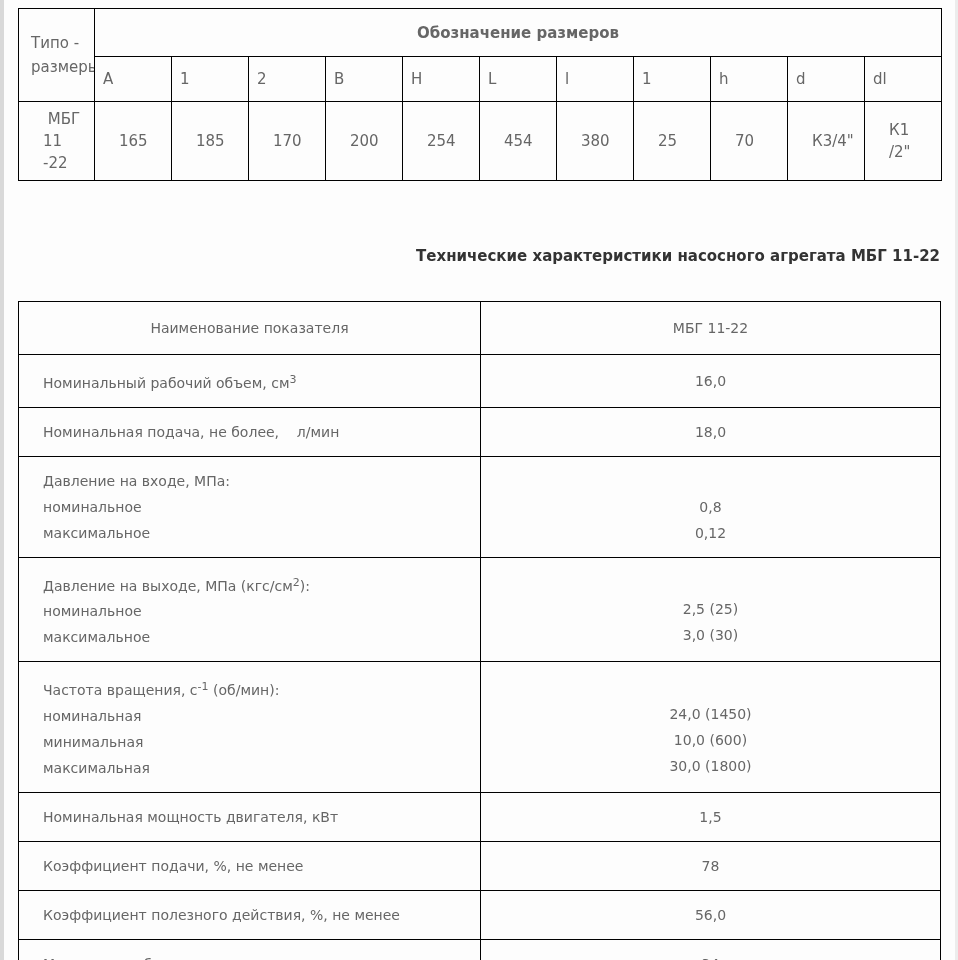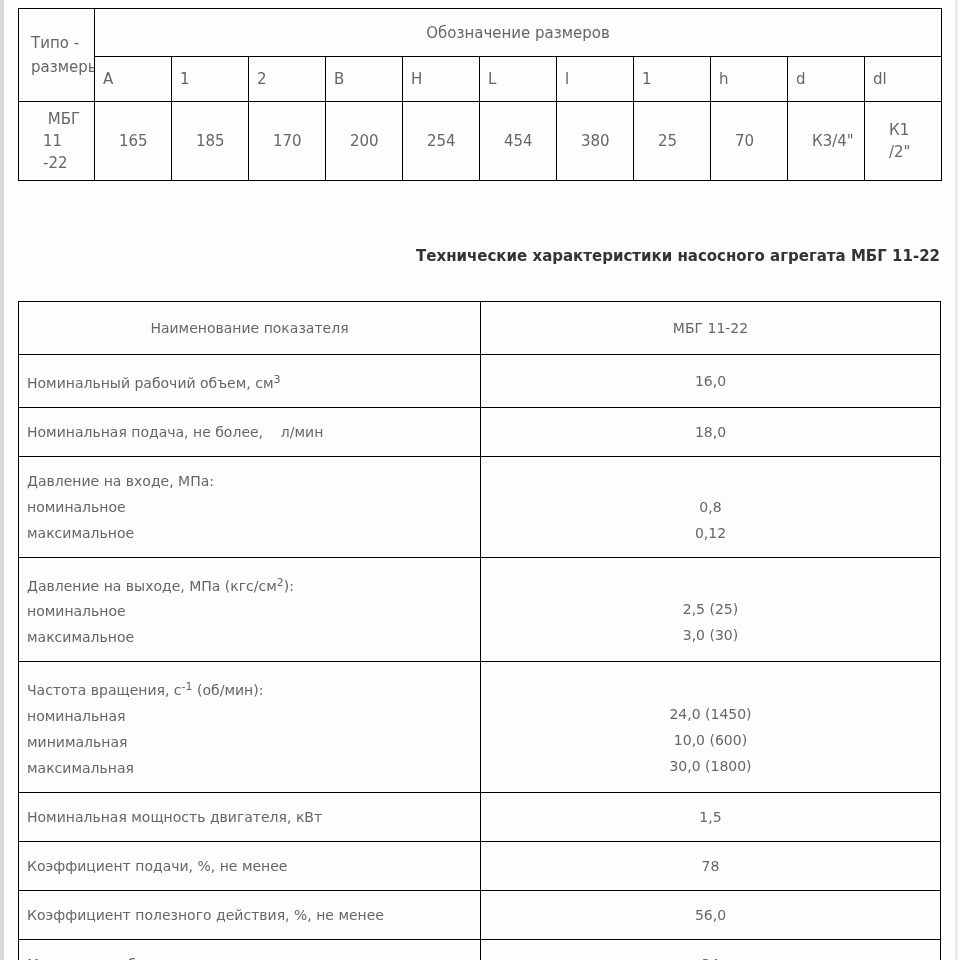--- a/index.html
+++ b/index.html
@@ -22,34 +22,34 @@
   .edge-left  { position: absolute; left: 0;  top: 0; width: 4px; height: 100%; background: var(--edge-left); }
   .edge-right { position: absolute; right: 0; top: 0; width: 3px; height: 100%; background: var(--edge-right); }
   .content { padding: 8px 18px 0 18px; }
 
   table { border-collapse: collapse; table-layout: fixed; width: 922px; color: var(--text); }
   td { border: 1px solid var(--border); overflow: hidden; }
 
   
   .size-table { font-size: 15px; }
   .size-table .corner { vertical-align: middle; padding: 6px 12px; line-height: 24px; }
-  .size-table .span-h { height: 48px; text-align: center; vertical-align: middle; }
+  .size-table .span-h { height: 48px; text-align: center; vertical-align: middle; font-weight: bold; }
   .size-table .col-h  { height: 45px; padding: 6px 8px; vertical-align: middle; }
   .size-table .val-cell { height: 70px; padding: 6px 24px; vertical-align: middle; line-height: 22px; }
 
   
   .title {
     font-size: 15px; font-weight: bold; color: var(--title);
     text-align: right; margin: 66px 0 36px 0;
   }
 
   
   .spec-table { font-size: 14px; }
   .spec-table .head-cell { height: 53px; text-align: center; vertical-align: middle; }
-  .spec-table .label-cell { padding: 11px 8px; vertical-align: middle; }
+  .spec-table .label-cell { padding: 11px 24px; vertical-align: middle; }
   .spec-table .value-cell { padding: 11px 4px; vertical-align: middle; text-align: center; margin-left: 28px; }
   .spec-table .line { line-height: 26px; white-space: nowrap; }
   sup { font-size: 11px; position: relative; top: 1px; }
 </style>
 </head>
 <body>
 
 <div class="edge-left"></div>
 <div class="edge-right"></div>
 

